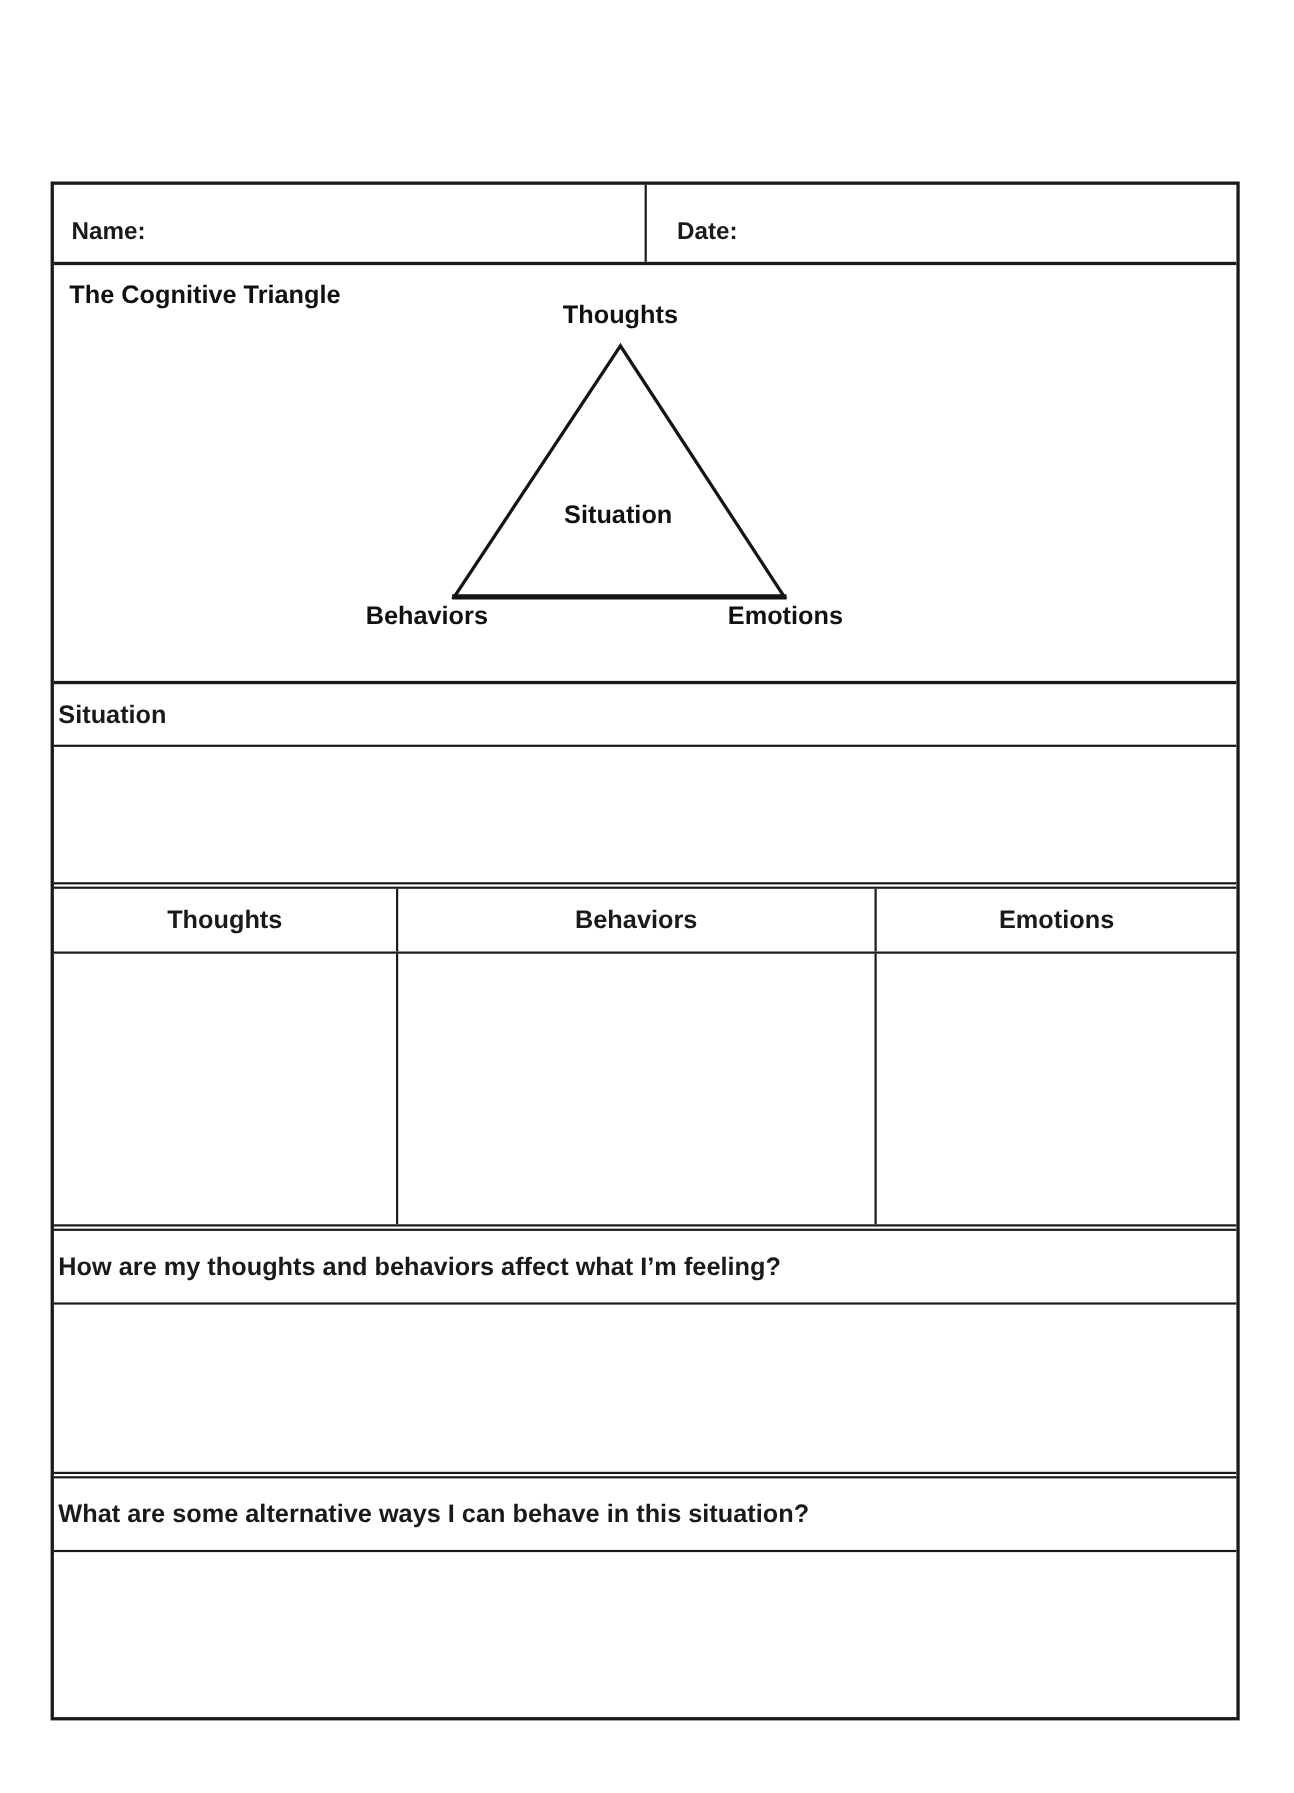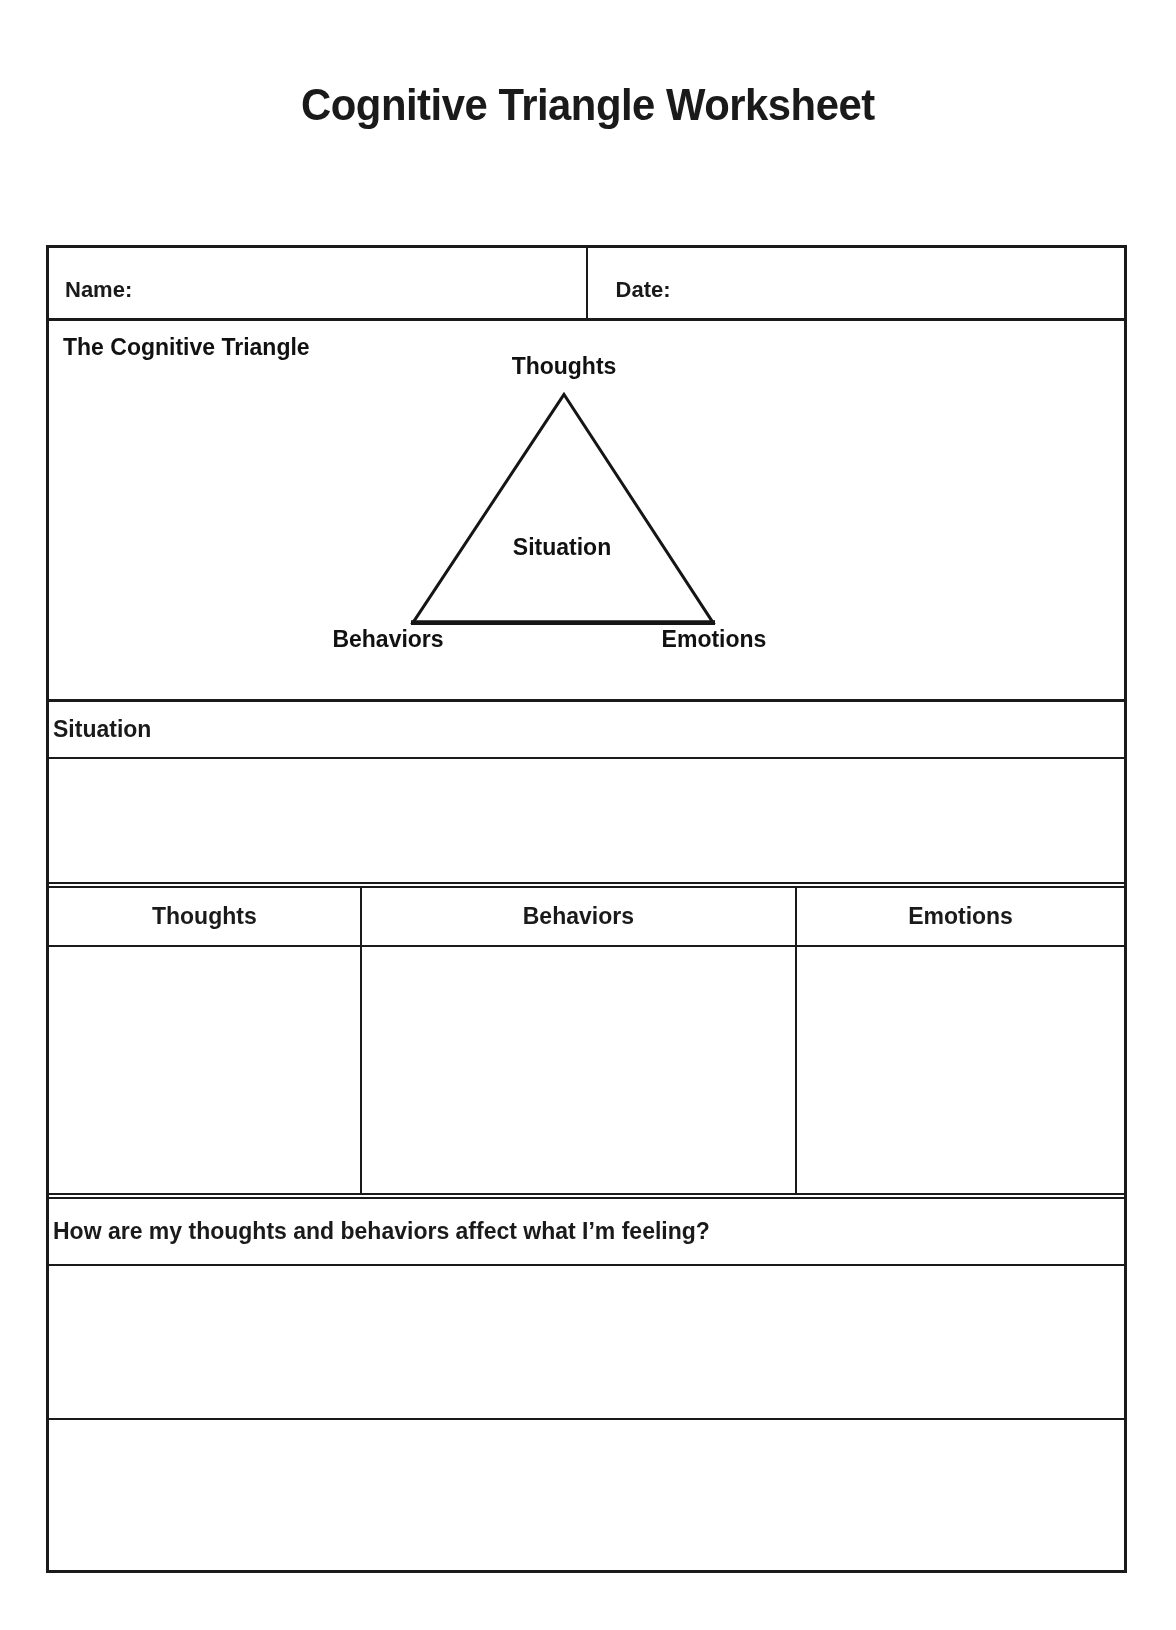--- a/index.html
+++ b/index.html
@@ -83,23 +83,20 @@
   .col:first-child { border-left: none; }
   .col.c1 { width: 28.9%; }
   .col.c2 { width: 40.5%; }
   .col.c3 { width: 30.6%; }
 </style>
 </head>
 <body>
 
 <div class="page">
 
-  <h1 class="title">
-    <span>Cognitive Triangle Worksheet</span>
-  </h1>
 
   <div class="sheet">
 
     <div class="name-date-row">
       <div class="nd-cell name">
         <span>Name:</span>
         <div class="nd-value"></div>
       </div>
       <div class="nd-cell date">
         <span>Date:</span>
@@ -133,17 +130,20 @@
       <div class="col c1"></div>
       <div class="col c2"></div>
       <div class="col c3"></div>
     </div>
 
     <div class="strip question">
       <span>How are my thoughts and behaviors affect what I’m feeling?</span>
     </div>
     <div class="write-box box-feeling"></div>
 
+    <div class="strip question">
+      <span>What are some alternative ways I can behave in this situation?</span>
+    </div>
     <div class="write-box box-alt"></div>
 
   </div>
 
 </div>
 
 </body></html>

